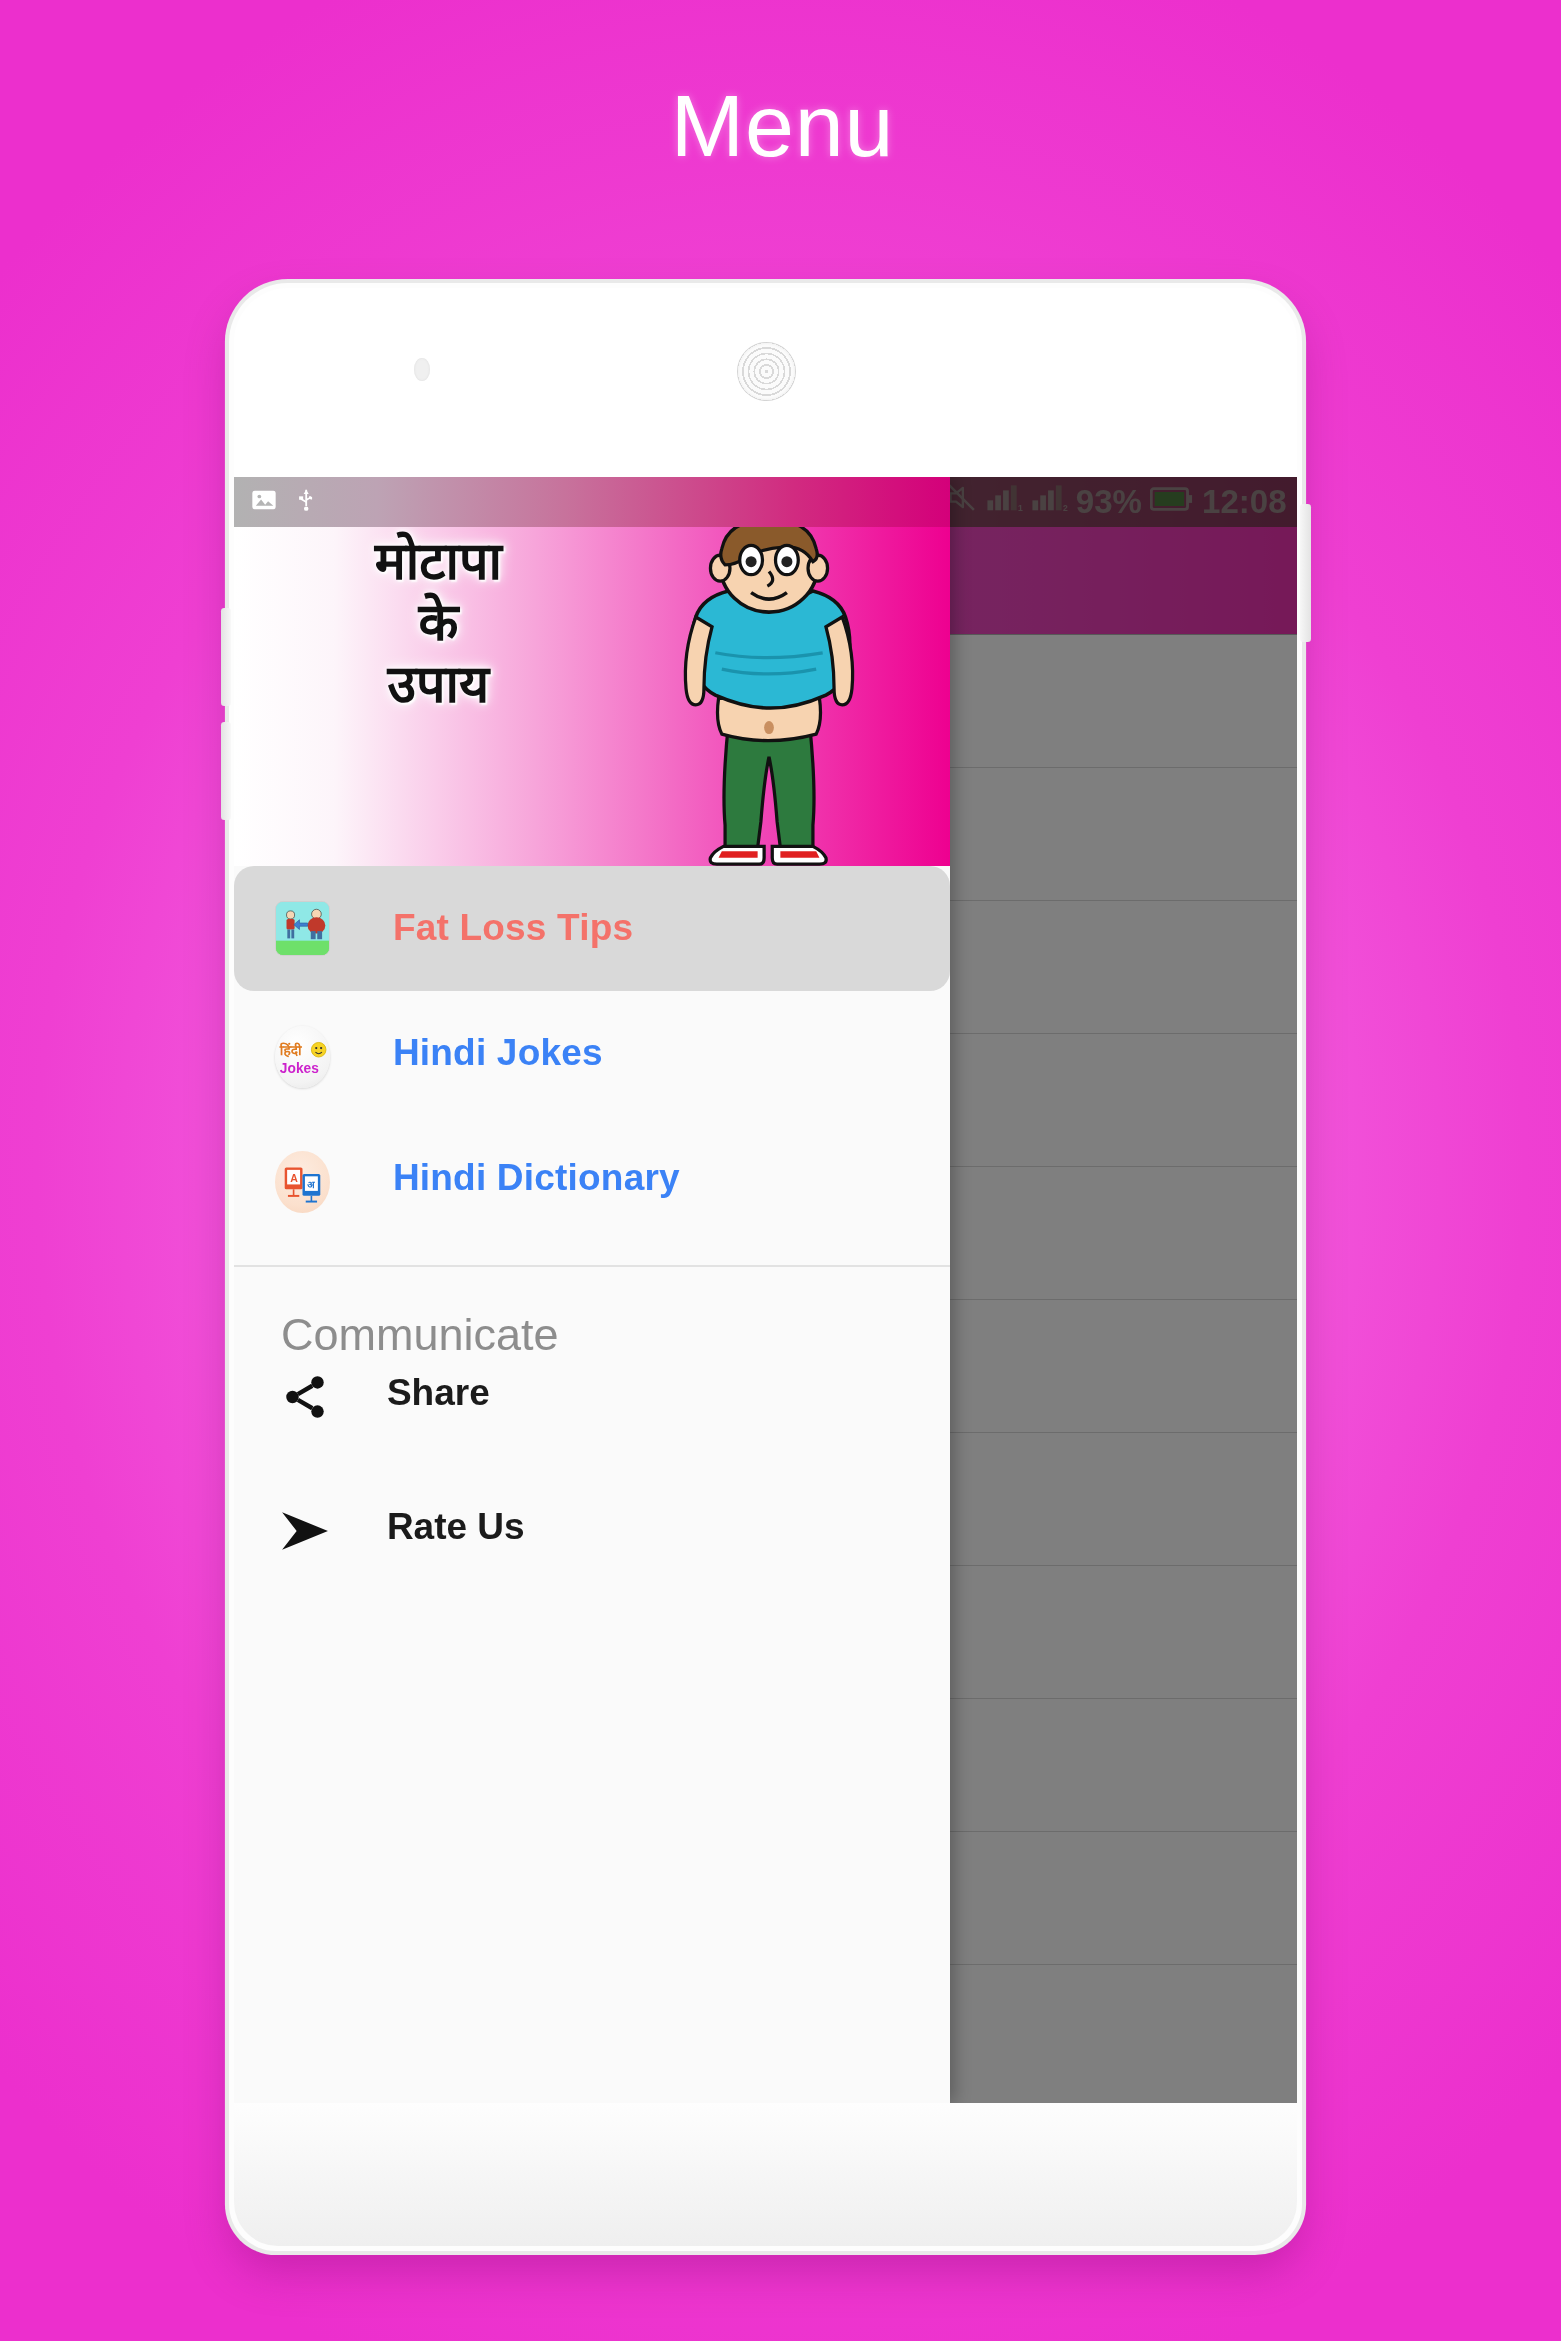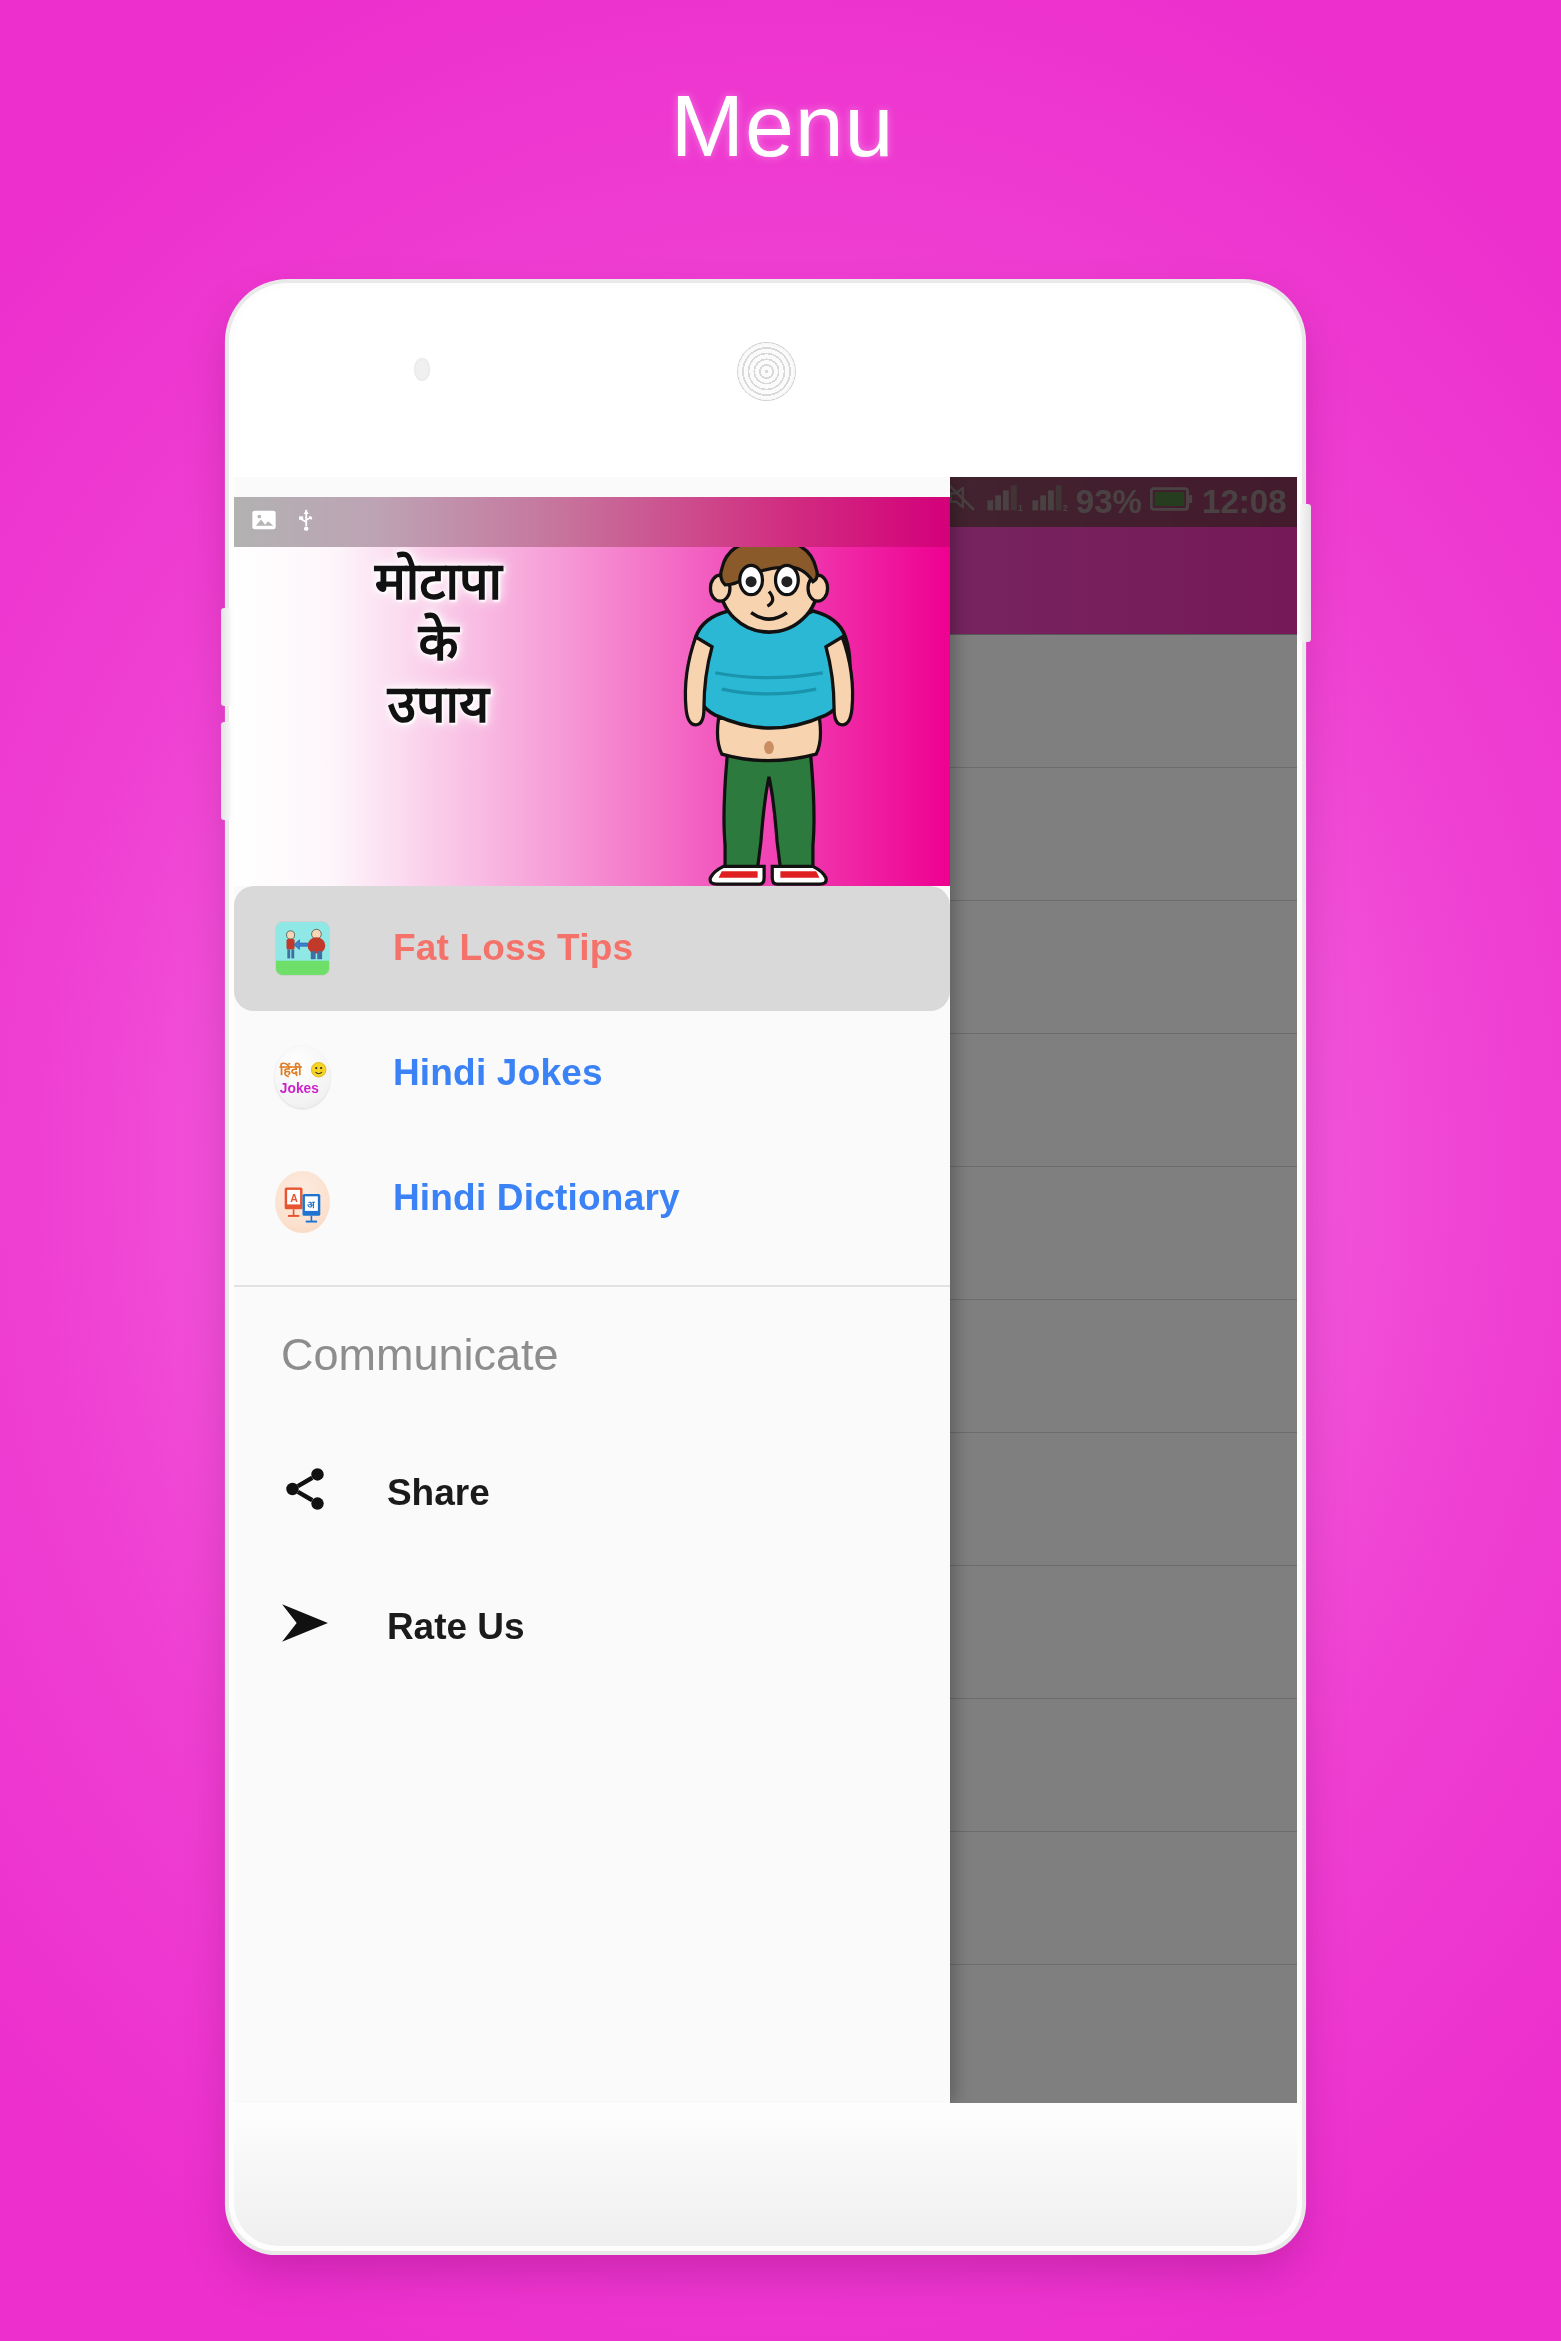--- a/index.html
+++ b/index.html
@@ -148,21 +148,20 @@
     box-shadow: 4.9px 0 16.3px rgba(0,0,0,0.28);
     display: flex; flex-direction: column;
     overflow: hidden;
   }
   #drawer-header {
     position: relative;
     height: 389px;
     background: linear-gradient(90deg,#ffffff 0%,#fdf5fa 14%,#f7a5da 42%,#f14bb9 72%,#ee0090 100%);
     overflow: hidden;
     flex: none;
-    margin-top: 20px;
   }
   #drawer-statusbar {
     position: absolute; left: 0; top: 0; right: 0; height: 50px;
     background: linear-gradient(90deg,#b2b2b2 0%,#bda3b4 20%,#c7739c 46%,#d12b80 78%,#d4007a 100%);
     display: flex; align-items: center; gap: 16.3px;
     padding-left: 16.3px;
     z-index: 3;
   }
   #drawer-title-block {
     position: absolute;
@@ -223,21 +222,21 @@
     margin: 24.4px 0 0 0;
   }
   .section-title {
     padding: 42px 0 0 47px;
     font-size: 45px;
     color: #8d8d8d;
     font-weight: 500;
   }
   .comm-item {
     height: 122px;
-    display: flex; align-items: flex-end;
+    display: flex; align-items: flex-start;
     padding-left: 46px;
     cursor: pointer;
     margin-top: 11.4px;
   }
   .comm-item .ci-icon {
     width: 50px; height: 50px; flex: none;
     margin-right: 57px;
     display: flex; align-items: center; justify-content: center;
   }
   .comm-item .ci-label {

